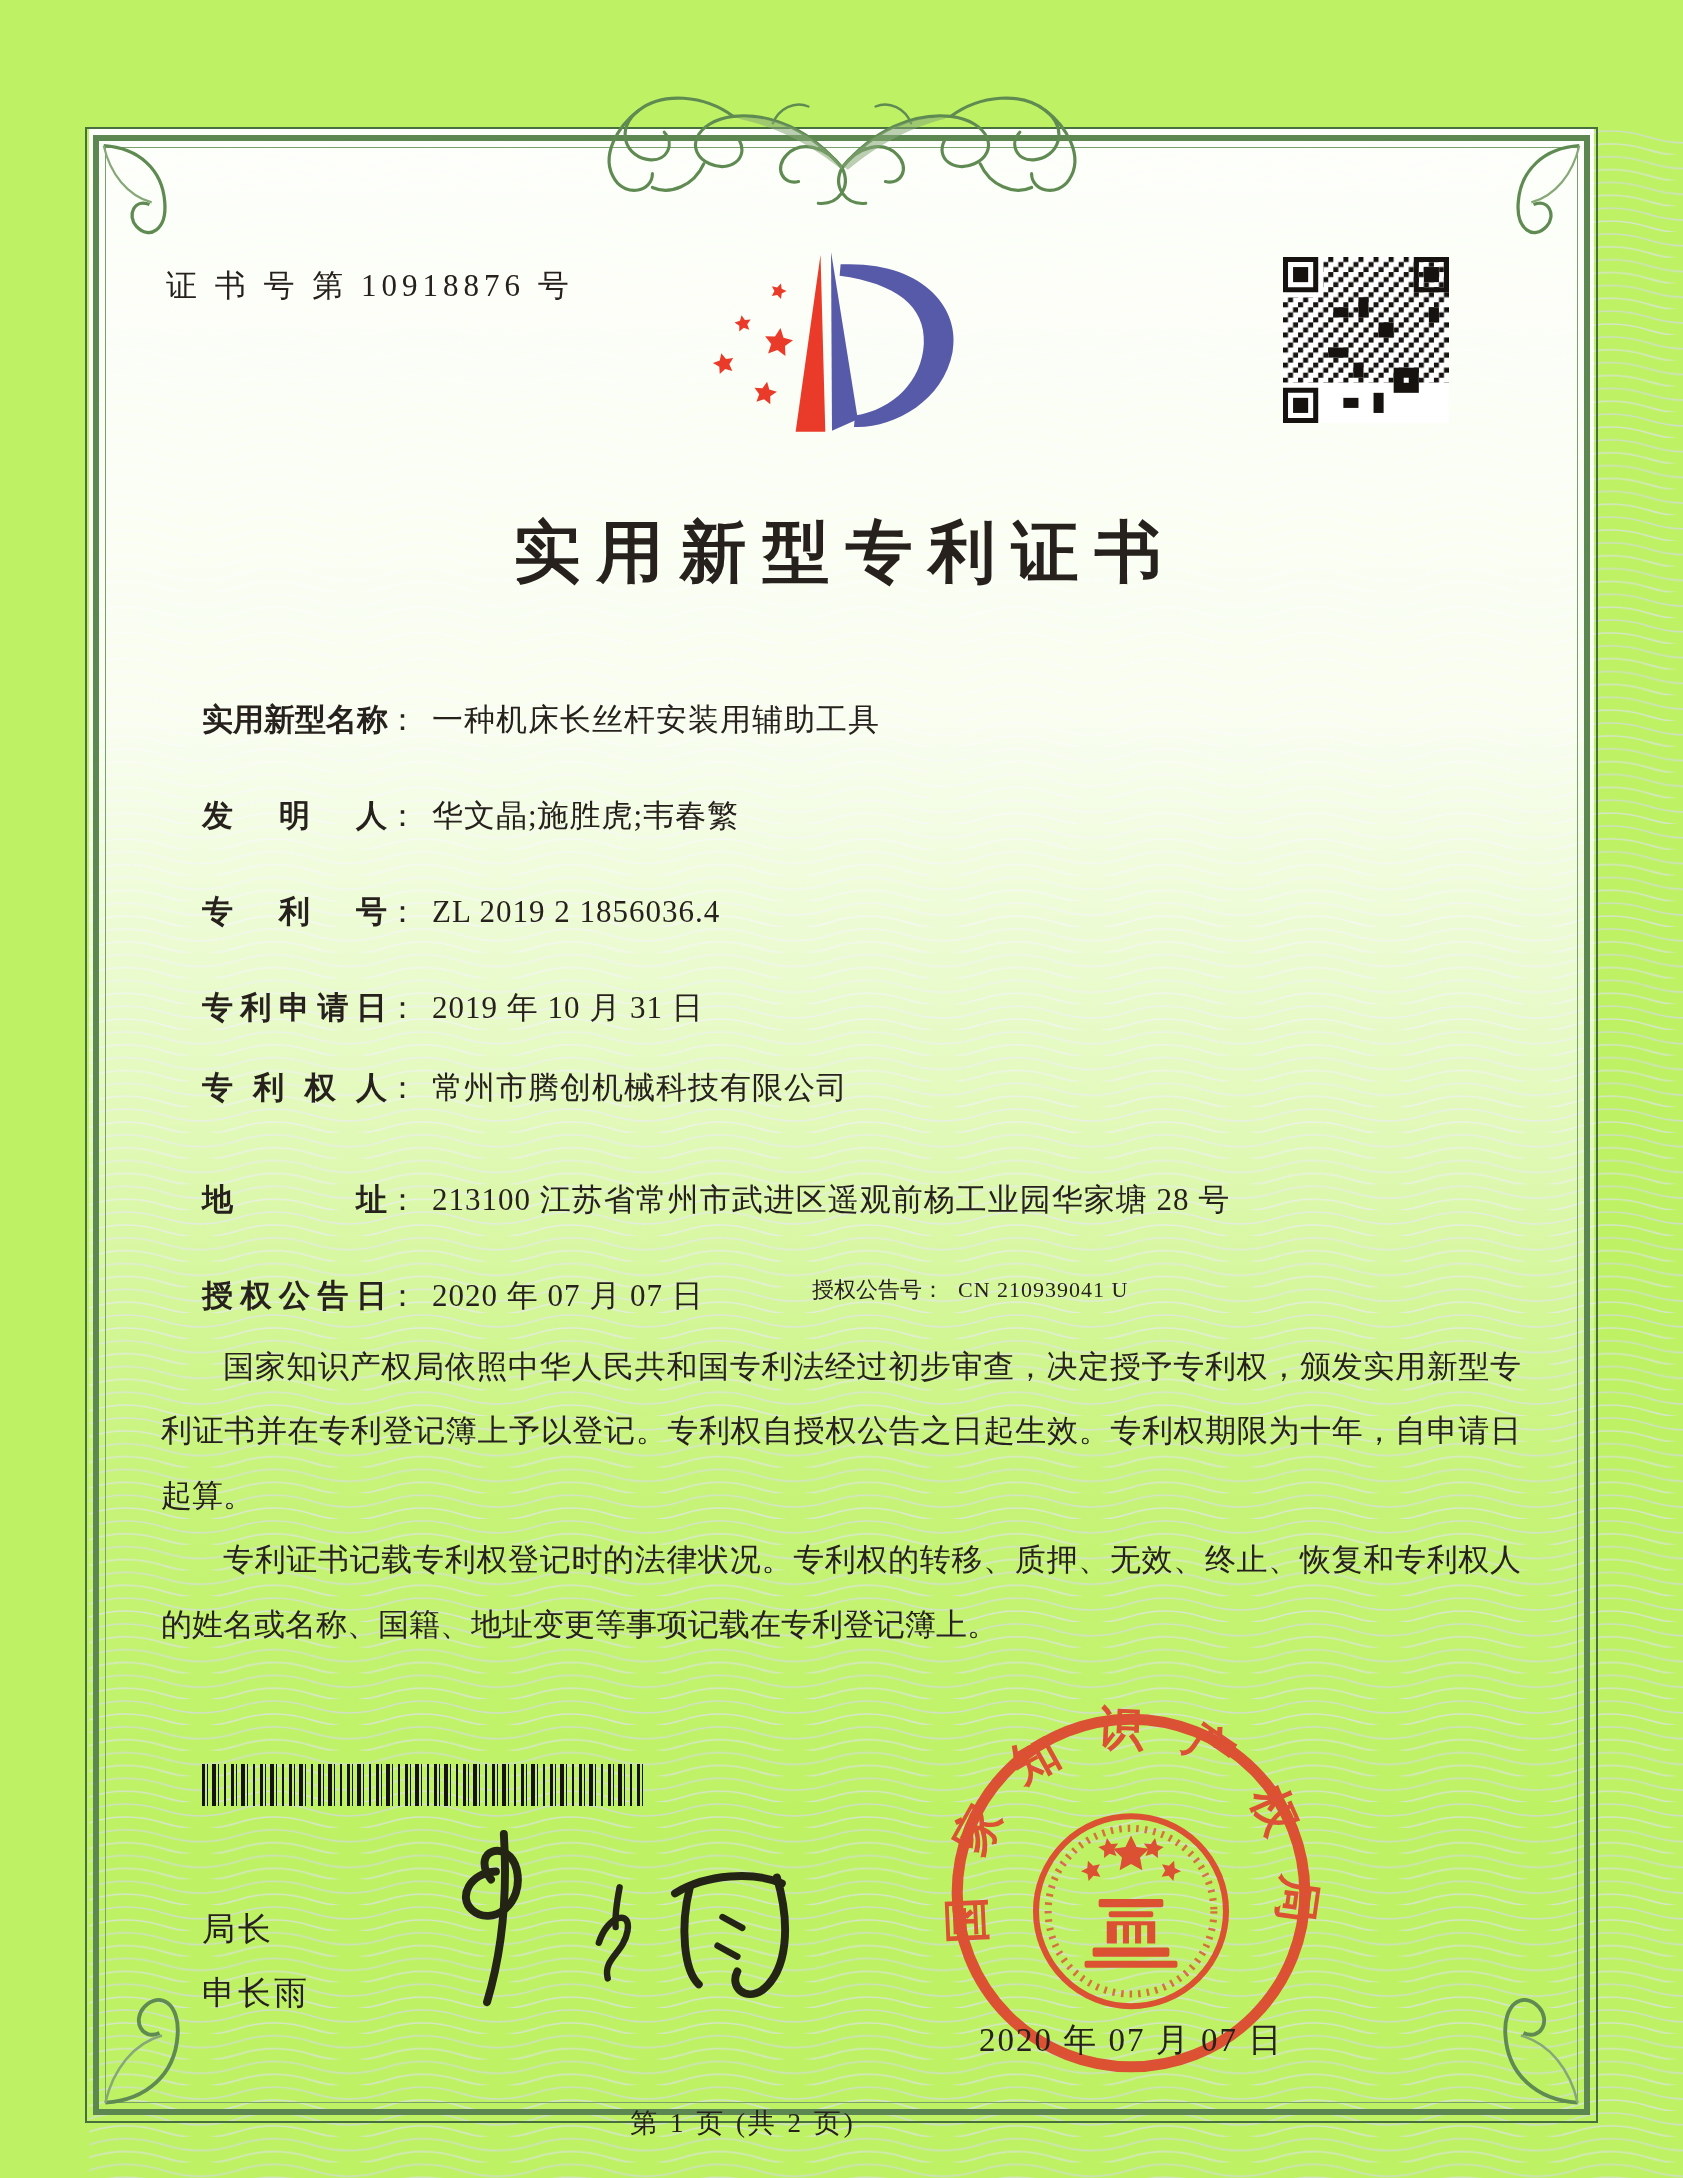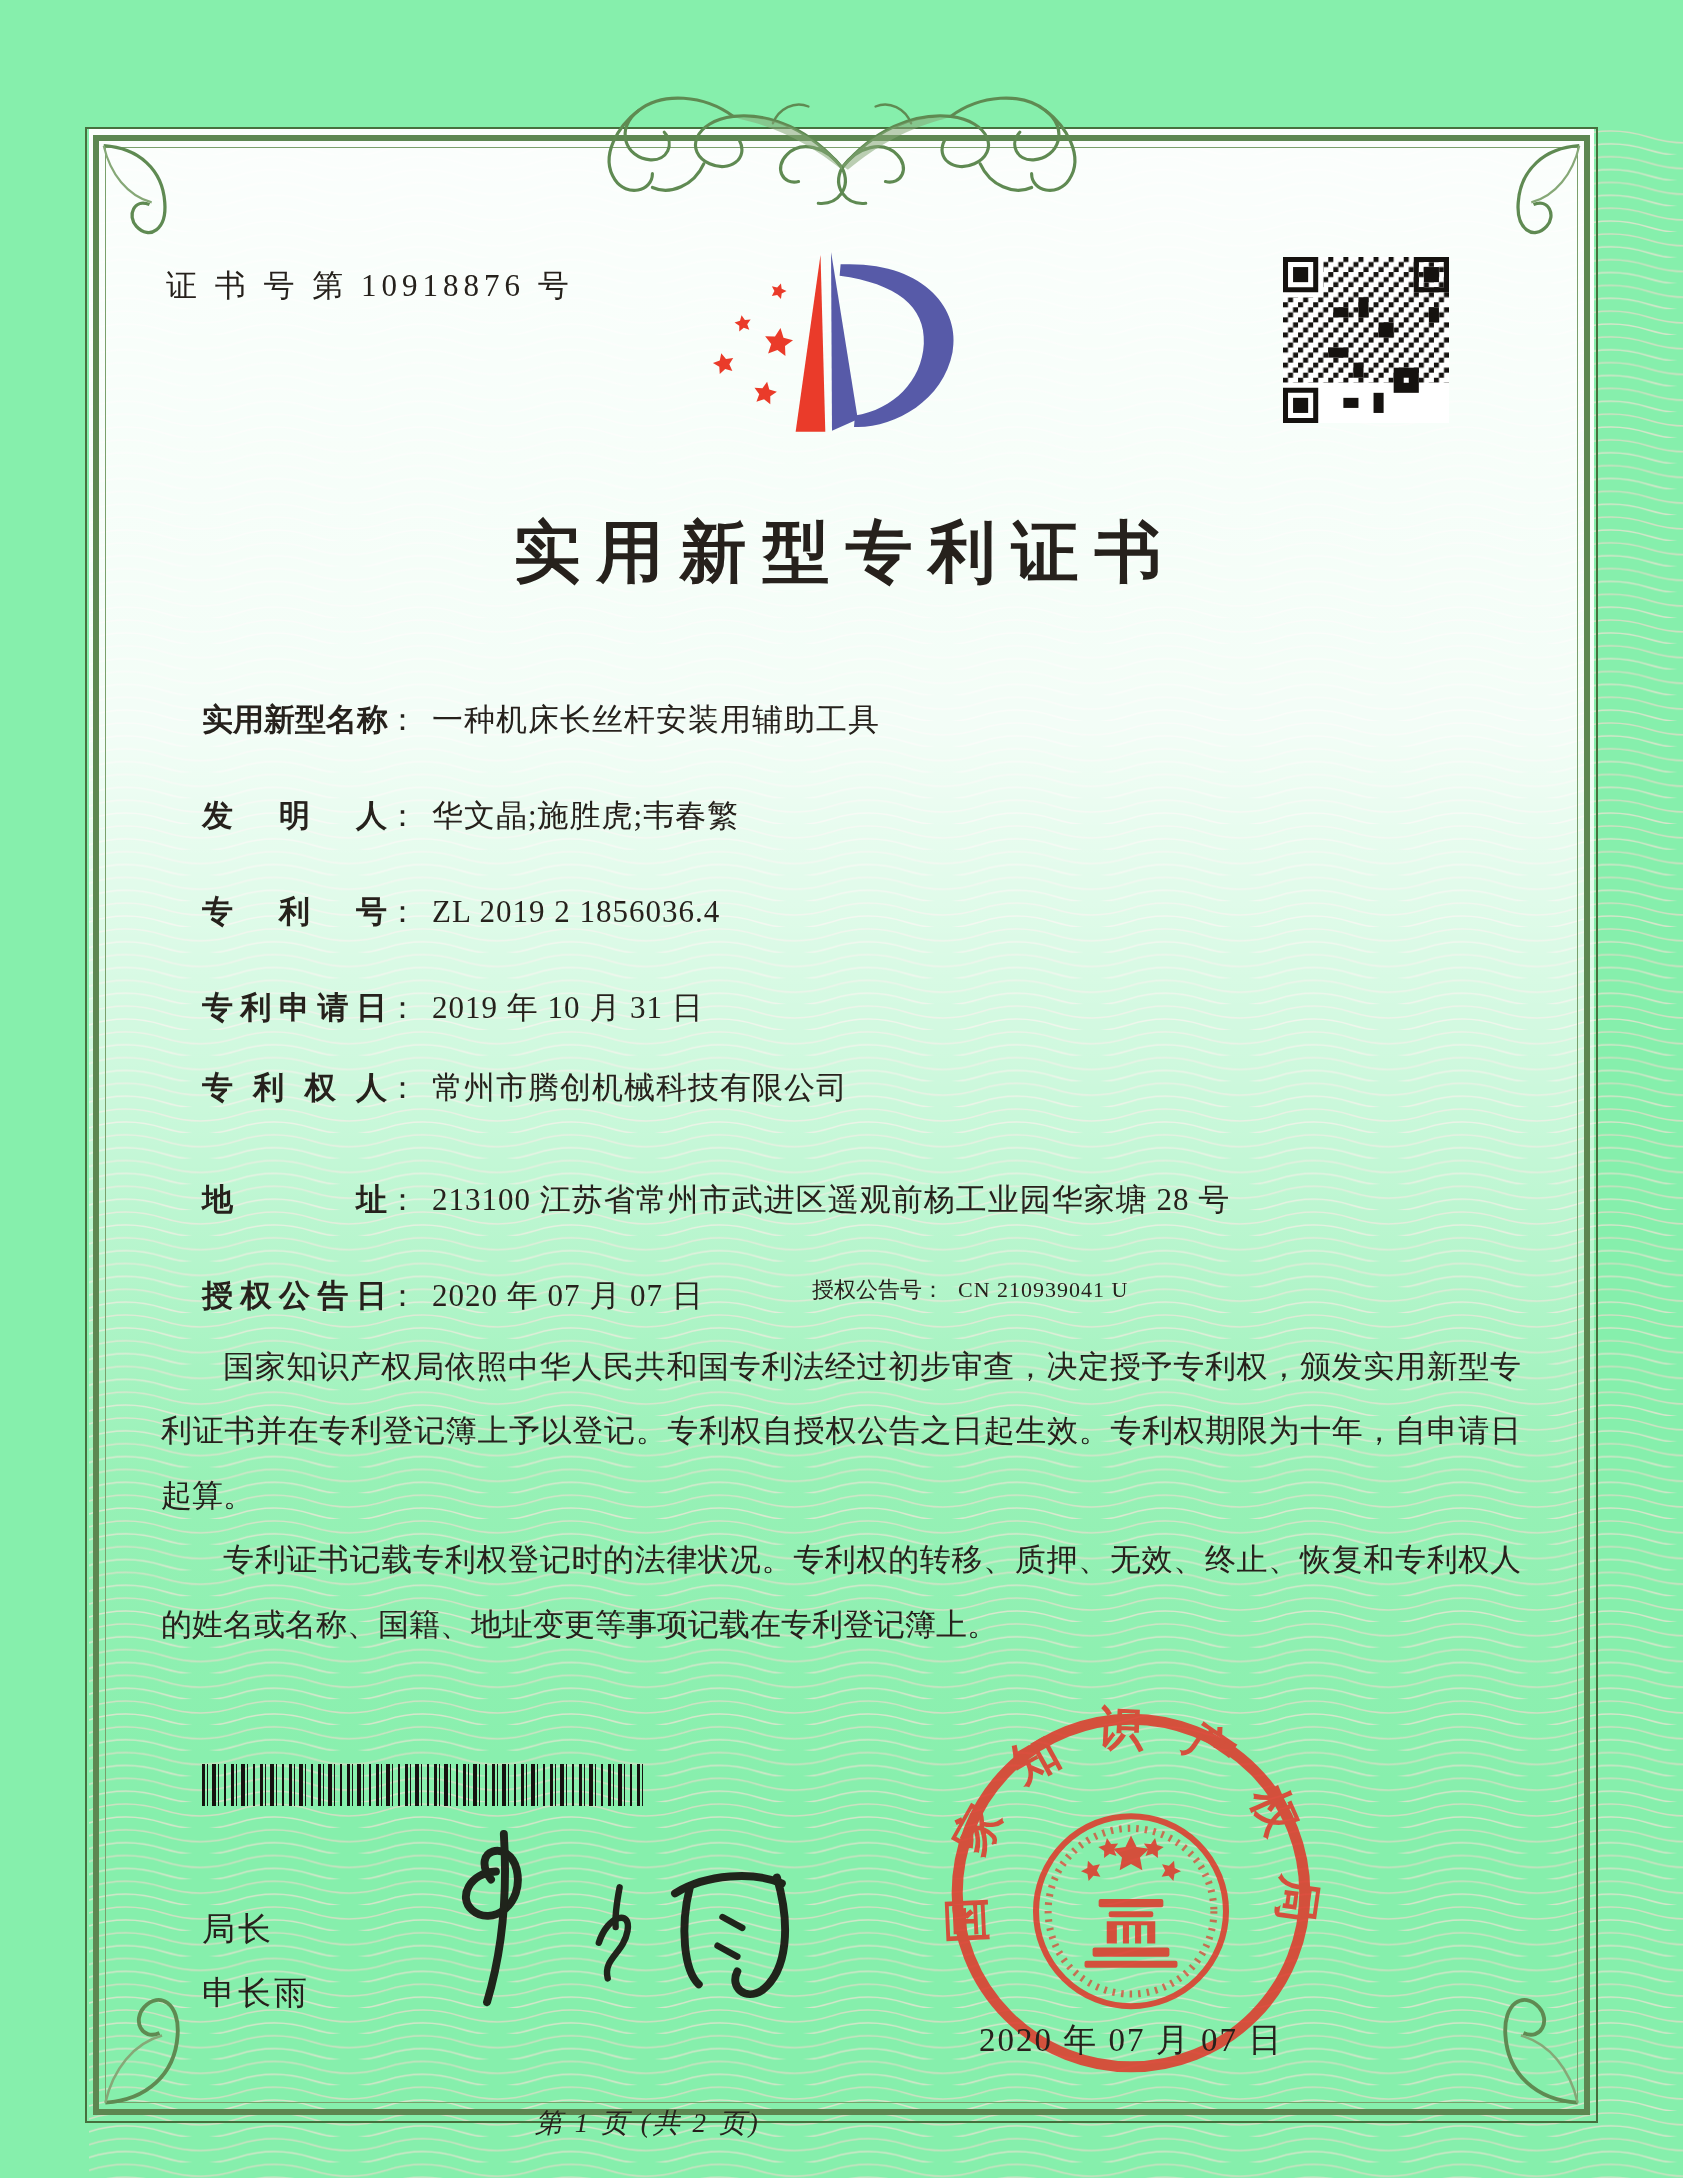--- a/index.html
+++ b/index.html
@@ -1,18 +1,18 @@
 <!DOCTYPE html>
 <html><head>
 <meta charset="utf-8">
 <style>
   html,body{margin:0;padding:0;background:#888;}
   .page{
     position:relative;width:1683px;height:2178px;margin:0 auto;
-    background:#86efac;overflow:hidden;
+    background:#bef264;overflow:hidden;
     font-family:"Liberation Serif","DejaVu Serif",serif;
     color:#26211c;
   }
   
   .waves{position:absolute;left:89px;top:129px;right:89px;bottom:59px;z-index:0;}
   .wave-fade{position:absolute;left:89px;top:129px;right:89px;bottom:59px;z-index:1;
     background:linear-gradient(180deg,
       rgba(255,255,255,.97) 0%,
       rgba(255,255,255,.9) 30%,
       rgba(255,255,255,.55) 50%,
@@ -48,22 +48,22 @@
     background:
      repeating-linear-gradient(90deg,#15120f 0 3px,transparent 3px 5px,#15120f 5px 6px,
        transparent 6px 10px,#15120f 10px 14px,transparent 14px 16px,#15120f 16px 17px,
        transparent 17px 22px,#15120f 22px 24px,transparent 24px 29px);}
   .officer{position:absolute;left:202px;top:1897px;font-size:33px;line-height:1.95;letter-spacing:3px;}
   .signature{position:absolute;left:396px;top:1822px;width:465px;height:198px;}
 
   .seal{position:absolute;left:939px;top:1701px;width:384px;height:384px;z-index:5;}
   .seal-date{position:absolute;left:939px;top:2018px;width:384px;text-align:center;
     font-size:33px;letter-spacing:2px;z-index:6;}
-  .footer{position:absolute;left:535px;top:2105px;width:416px;text-align:left;
-    font-size:27px;letter-spacing:3px;z-index:6;font-style:italic;}
+  .footer{position:absolute;left:535px;top:2105px;width:416px;text-align:center;
+    font-size:27px;letter-spacing:3px;z-index:6;}
 </style>
 </head>
 <body>
 
 <div class="page">
 
   <svg class="waves" width="100%" height="100%" viewBox="0 0 1700 2200">
     <defs>
       <pattern id="wavep" width="150" height="26" patternUnits="userSpaceOnUse">
         <path d="M0,8 Q37,-4 75,8 T150,8" fill="none" stroke="#cfe0c2" stroke-width="1.6"></path>

